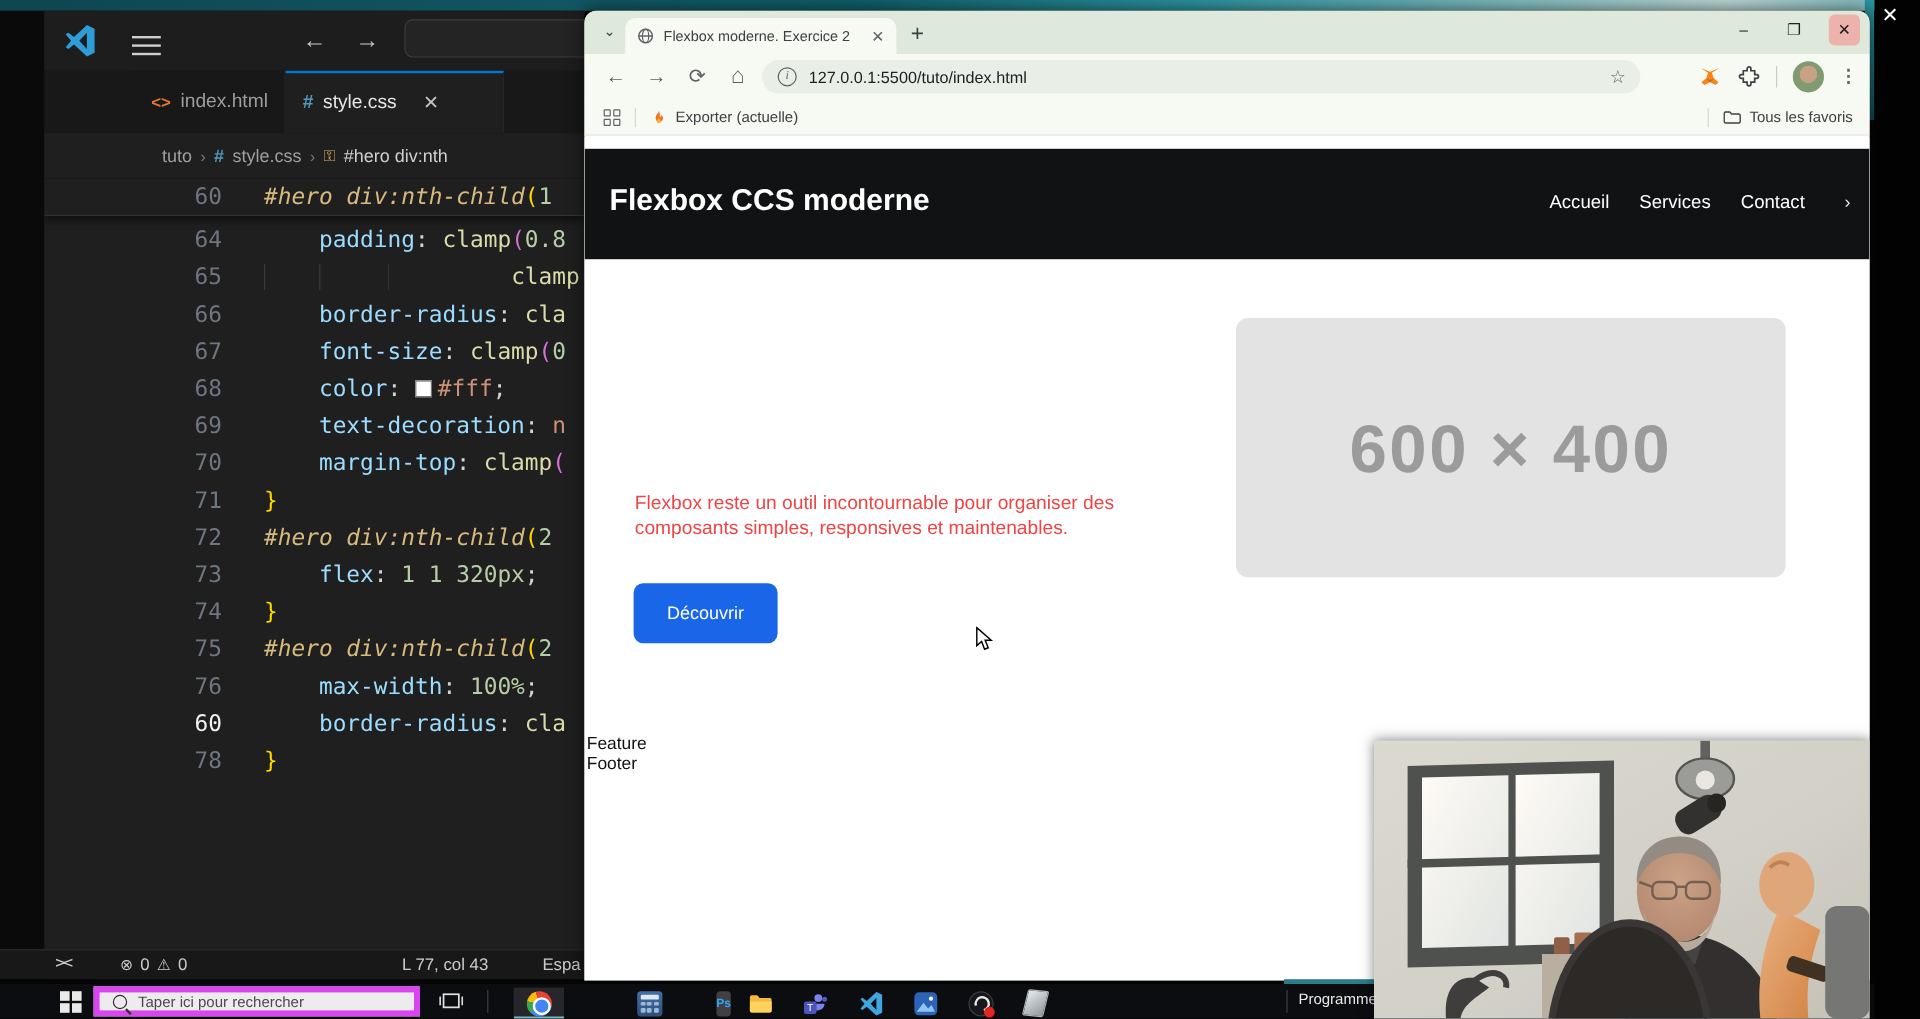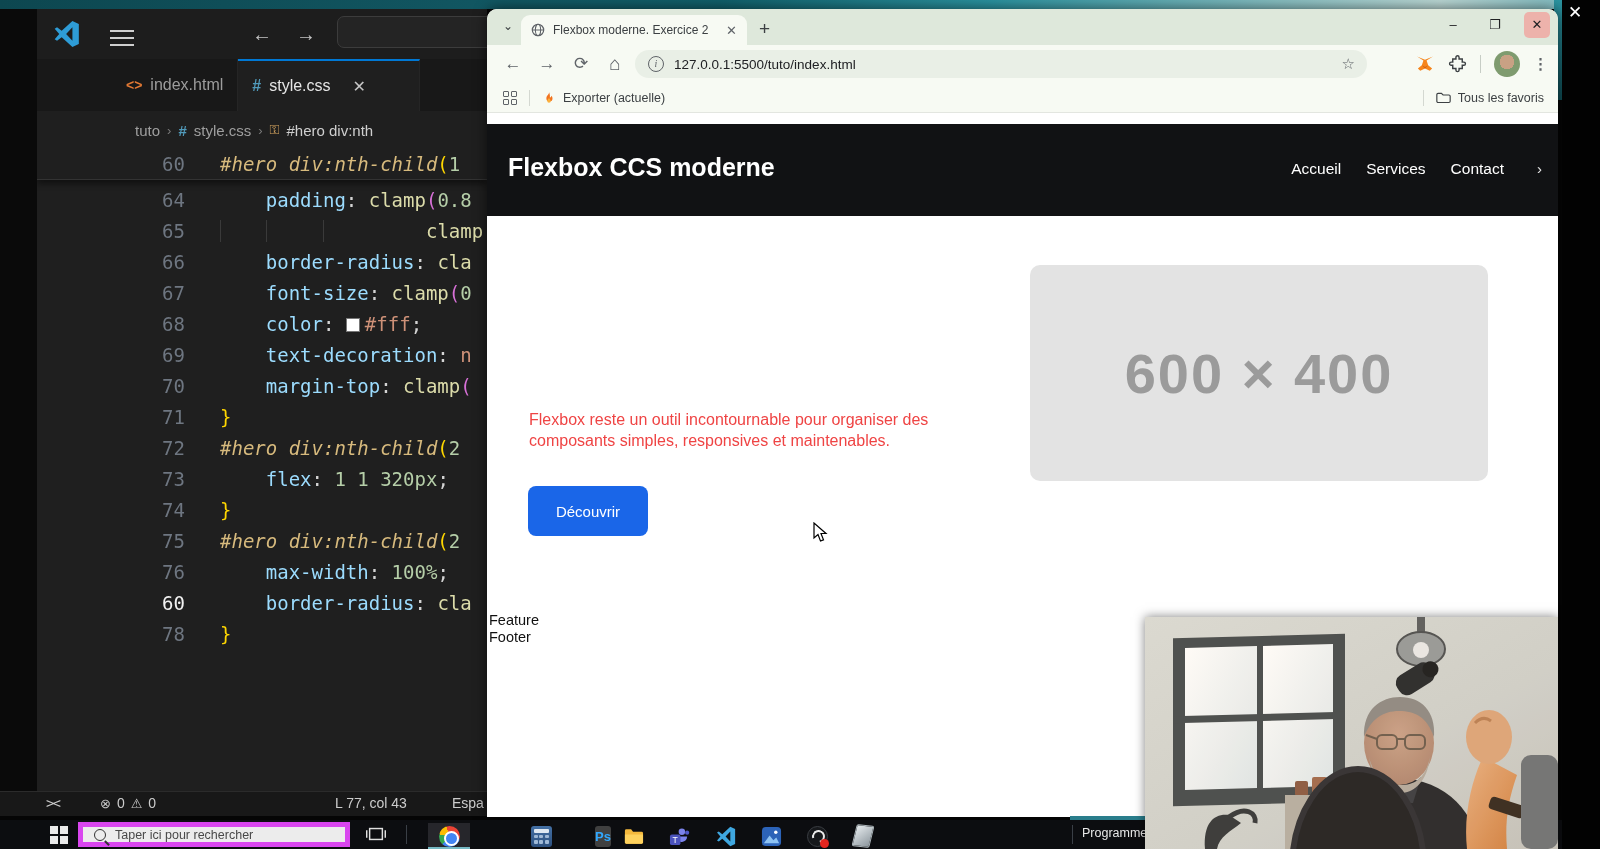--- a/index.html
+++ b/index.html
@@ -123,21 +123,21 @@
   .ic22 { width:21px; height:21px; }
   .ic-chrome { border-radius:50%; background:conic-gradient(from -18deg,#ea4335 0 120deg,#4285f4 0 240deg,#34a853 0 300deg,#fbbc05 0 360deg); position:relative; }
   .ic-chrome::after { content:""; position:absolute; left:5px; top:5px; width:11px; height:11px; border-radius:50%;
     background:#4285f4; border:2px solid #fff; }
   .ic-dw { background:#1a3321; border:1px solid #9fd84b; border-radius:3px; color:#a6e24f; font-size:10.5px; font-weight:bold;
     display:flex; align-items:center; justify-content:center; }
   .ic-calc { background:linear-gradient(#4470a5,#2c4f7d); border-radius:3px; padding:3px; display:flex; flex-direction:column; gap:2px; }
   .ic-calc .scr { height:4px; background:#dfe8f2; border-radius:1px; }
   .ic-calc .keys { flex:1; display:grid; grid-template-columns:1fr 1fr 1fr; gap:1.5px; }
   .ic-calc .keys i { background:#9fb8d6; border-radius:1px; }
-  .ic-ps { background:#404040; border-radius:3px; color:#31a8ff; font-size:13px; font-weight:bold;
+  .ic-ps { background:#404040; border-radius:3px; color:#31a8ff; font-size:10px; font-weight:bold;
     display:flex; align-items:center; justify-content:center;margin-left:32px; }
   .ic-glass { width:18px; height:22px; background:linear-gradient(135deg,#e6ebee,#8d979e); transform:skewX(-8deg) rotate(6deg); border-radius:2px; border:1px solid #aab3b8; }
   .ic-obs { width:21px; height:21px; border-radius:50%; background:#16181b; border:1px solid #3a3d42; position:relative; }
   .ic-obs::before { content:""; position:absolute; left:4px; top:3px; width:9px; height:9px; border-radius:50%; border:2.4px solid #e8e8e8; border-bottom-color:transparent; transform:rotate(30deg); }
   .ic-obs::after { content:""; position:absolute; right:-2px; bottom:-2px; width:9px; height:9px; border-radius:50%; background:#e5261f; }
   .tb-program { position:absolute; left:1082px; top:6px; color:#e8e8e8; font-size:12.5px; white-space:nowrap; }
   .tb-sep2 { left:1072px; }
 
   
   .webcam { position:absolute; left:1145px; top:617px; width:413px; height:232px; background:#cfd1cd; overflow:hidden; box-shadow:0 0 10px rgba(0,0,0,.5); }

